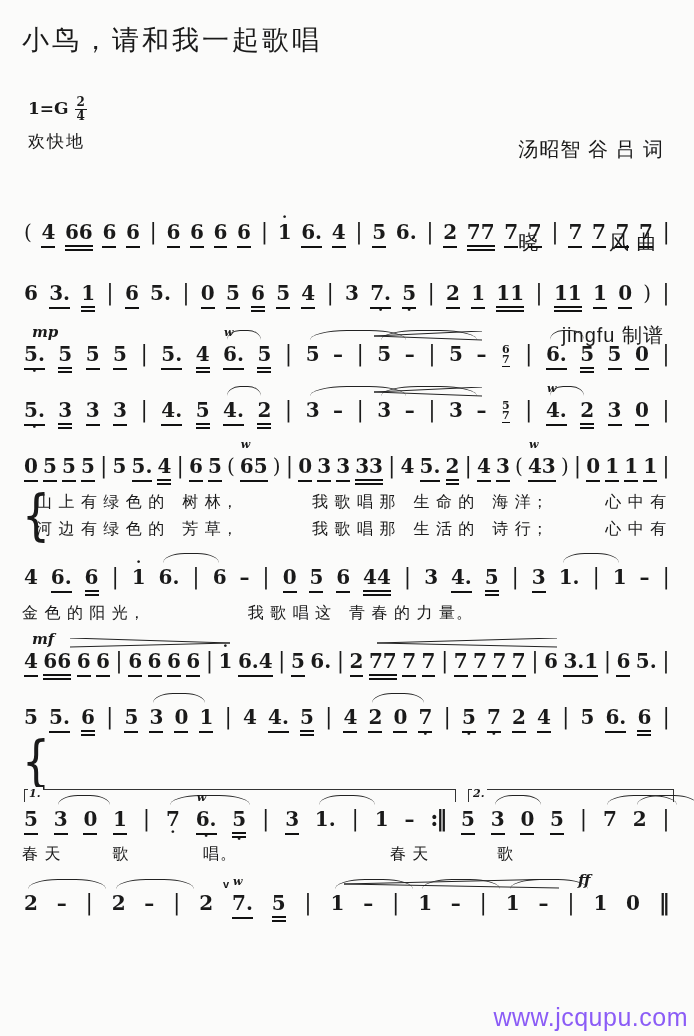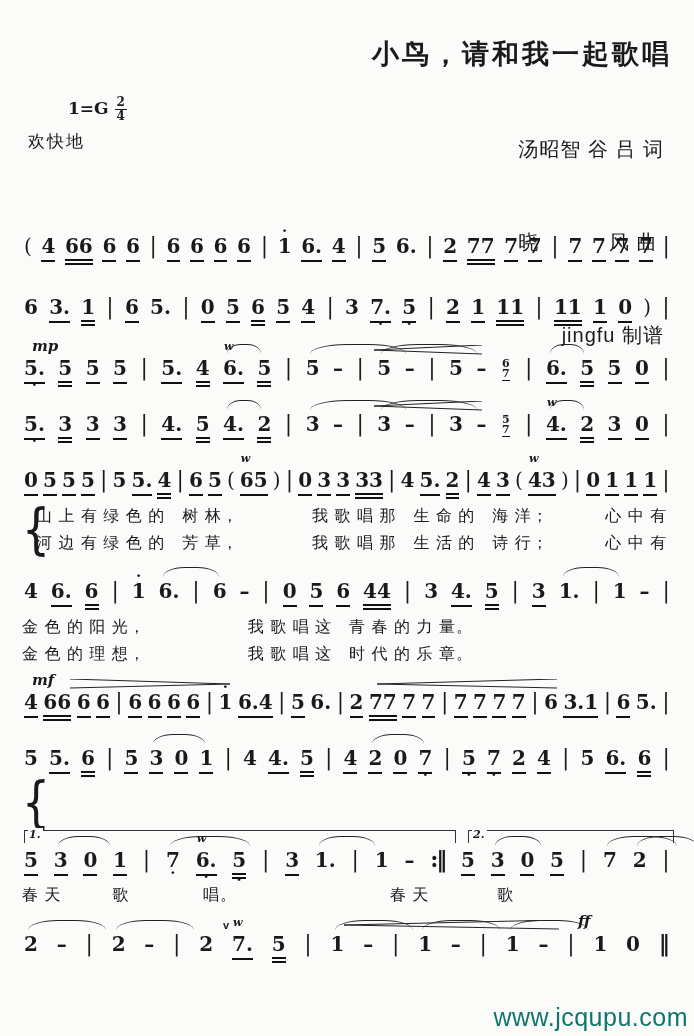--- a/index.html
+++ b/index.html
@@ -5,29 +5,29 @@
   * { box-sizing: border-box; margin: 0; padding: 0; }
   html,body { width:694px; height:1036px; }
   body {
     background:#fbfbfa; color:#1a1a1a; position:relative; overflow:hidden;
     font-family:"Liberation Sans", sans-serif;
   }
   .page { padding:12px 22px 0 22px; }
 
   
   .title {
-    text-align:right; font-family:"Liberation Serif", serif;
-    font-weight:bold; font-size:27px; letter-spacing:3px; margin-top:24px;
+    text-align:left; font-family:"Liberation Serif", serif;
+    font-weight:normal; font-size:27px; letter-spacing:3px; margin-top:10px;
   }
   .credits {
     position:absolute; top:72px; right:30px; text-align:left;
     font-size:20px; line-height:1.55; letter-spacing:1px; white-space:pre;
   }
   .credits div:last-child { text-align:right; }
-  .keyblock { position:absolute; top:96px; left:28px; font-family:"DejaVu Serif", serif; font-weight:bold; font-size:17px;margin-left:40px; }
+  .keyblock { position:absolute; top:96px; left:28px; font-family:"DejaVu Serif", serif; font-weight:bold; font-size:17px; }
   .frac { display:inline-block; vertical-align:middle; text-align:center;
           font-size:12px; line-height:1.1; margin-left:6px; }
   .frac .den { display:block; border-top:1.5px solid #1a1a1a; padding:0 2px; }
   .frac .num { display:block; padding:0 2px; }
   .tempo { position:absolute; top:130px; left:28px; font-size:17px; letter-spacing:2px; }
 
   
   .staff { margin-top:146px; }
   .sline { position:relative; padding-top:15px; margin-bottom:7px; }
   .sline.nolyr { margin-bottom:12px; }
@@ -63,21 +63,21 @@
   .volta .vlabel { position:absolute; top:-3px; left:3px; background:#fbfbfa;
                    font:italic bold 11px "DejaVu Serif", serif; padding:0 3px 0 1px; }
   .lyrics { display:flex; align-items:center; margin-top:1px; }
   .brace { font-family:"DejaVu Sans", sans-serif; font-weight:normal; font-size:44px;
            transform:scaleY(1.25); width:14px; line-height:44px; }
   .lyr-rows { flex:1; }
   .lyr { font-size:16px; line-height:27px; white-space:pre; letter-spacing:1px; }
 
   
   .watermark {
-    position:absolute; right:6px; bottom:4px; color:#0f766e;
+    position:absolute; right:6px; bottom:4px; color:#8b5cf6;
     font-size:25px; letter-spacing:0.5px; font-family:"Liberation Sans", sans-serif;
   }
 </style>
 </head>
 <body>
 
 <div class="page">
   <h1 class="title">小鸟，请和我一起歌唱</h1>
 
   <div class="credits">
@@ -291,21 +291,20 @@
           <span class="tok"><span class="core u1">3</span></span>
           <span class="tok"><span class="core">1.</span><span class="slur" style="width: 56px;"></span></span>
           <span class="tok bar">|</span>
           <span class="tok"><span class="core">1</span></span>
           <span class="tok dash"><span class="core">–</span></span>
           <span class="tok bar">|</span>
         </div>
         <div class="lyrics">
           <div class="lyr-rows">
             <div class="lyr">金 色 的 阳 光，　　　　　　我 歌 唱 这　青 春 的 力 量。</div>
-            <div class="lyr">金 色 的 理 想，　　　　　　我 歌 唱 这　时 代 的 乐 章。</div>
           </div>
         </div>
       </div>
       <div class="sline">
         <span class="dyn" style="left: 10px;">mf</span>
         <div class="hairpin" style="left: 48px; width: 160px;"><svg width="160" height="10">
             <line x1="0" y1="0" x2="160" y2="5" stroke="#222"></line>
             <line x1="0" y1="9" x2="160" y2="5" stroke="#222"></line>
           </svg></div>
         <div class="hairpin" style="left: 355px; width: 180px;"><svg width="180" height="10">

